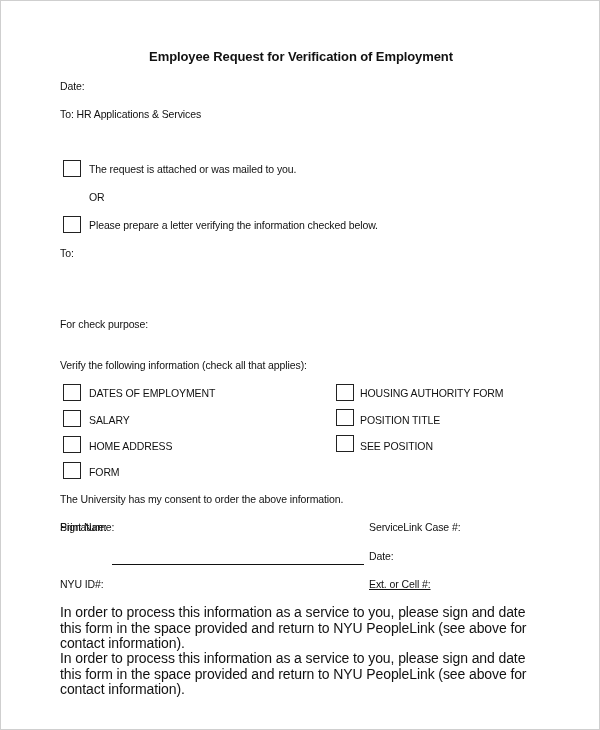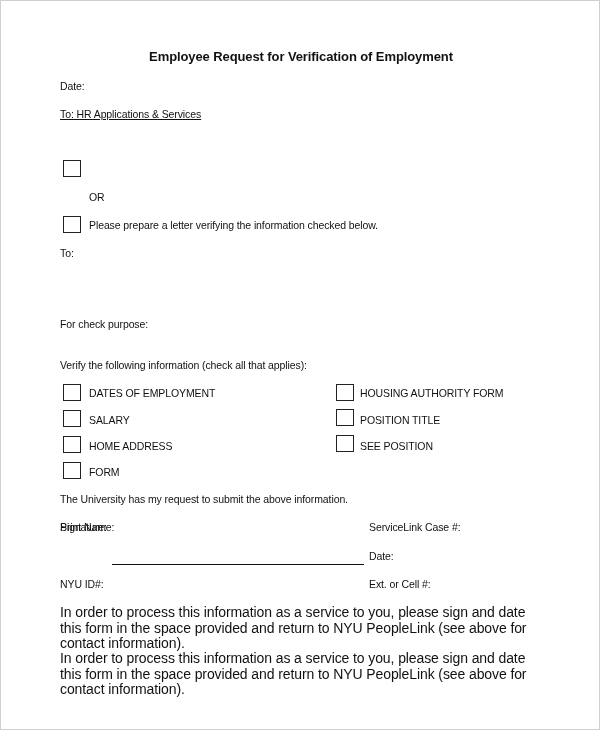--- a/index.html
+++ b/index.html
@@ -18,23 +18,24 @@
           width: 480px; letter-spacing: -0.1px; }
 </style>
 </head>
 <body>
 
 <div class="page">
 
   <div class="title">Employee Request for Verification of Employment</div>
 
   <div class="t" style="left:59px; top:79px;">Date:</div>
-  <div class="t" style="left:59px; top:107px;text-decoration:underline;">To:  HR Applications &amp; Services</div>
+  <div class="t" style="left:59px; top:107px;">To:  HR Applications &amp; Services</div>
 
   <div class="cb" style="left:62px; top:159px;"></div>
+  <div class="t" style="left:88px; top:162px;">The request is attached or was mailed to you.</div>
 
   <div class="t" style="left:88px; top:190px;">OR</div>
 
   <div class="cb" style="left:62px; top:215px;"></div>
   <div class="t" style="left:88px; top:218px;">Please prepare a letter verifying the information checked below.</div>
 
   <div class="t" style="left:59px; top:246px;">To:</div>
 
   <div class="t" style="left:59px; top:317px;">For check purpose:</div>
 
@@ -54,28 +55,28 @@
 
   <div class="cb" style="left:335px; top:383px;"></div>
   <div class="t" style="left:359px; top:386px;">HOUSING AUTHORITY FORM</div>
 
   <div class="cb" style="left:335px; top:408px;"></div>
   <div class="t" style="left:359px; top:413px;">POSITION TITLE</div>
 
   <div class="cb" style="left:335px; top:434px;"></div>
   <div class="t" style="left:359px; top:439px;">SEE POSITION</div>
 
-  <div class="t" style="left:59px; top:492px;">The University has my request to submit the above information.</div>
+  <div class="t" style="left:59px; top:492px;">The University has my consent to order the above information.</div>
 
   <div class="t" style="left:59px; top:520px;">Print Name:</div>
   <div class="t" style="left:368px; top:520px;">ServiceLink Case #:</div>
 
   <div class="t" style="left:59px; top:520px;">Signature:</div>
   <div class="sigline"></div>
   <div class="t" style="left:368px; top:549px;">Date:</div>
 
   <div class="t" style="left:59px; top:577px;">NYU ID#:</div>
-  <div class="t" style="left:368px; top:577px;">Ext. or Cell #:</div>
+  <div class="t" style="left:368px; top:577px;text-decoration:underline;">Ext. or Cell #:</div>
 
   <div class="para" style="top:604px;">In order to process this information as a service to you, please sign and date this form in the space provided and return to NYU PeopleLink (see above for contact information).</div>
   <div class="para" style="top:650px;">In order to process this information as a service to you, please sign and date this form in the space provided and return to NYU PeopleLink (see above for contact information).</div>
 
 </div>
 
 </body></html>

